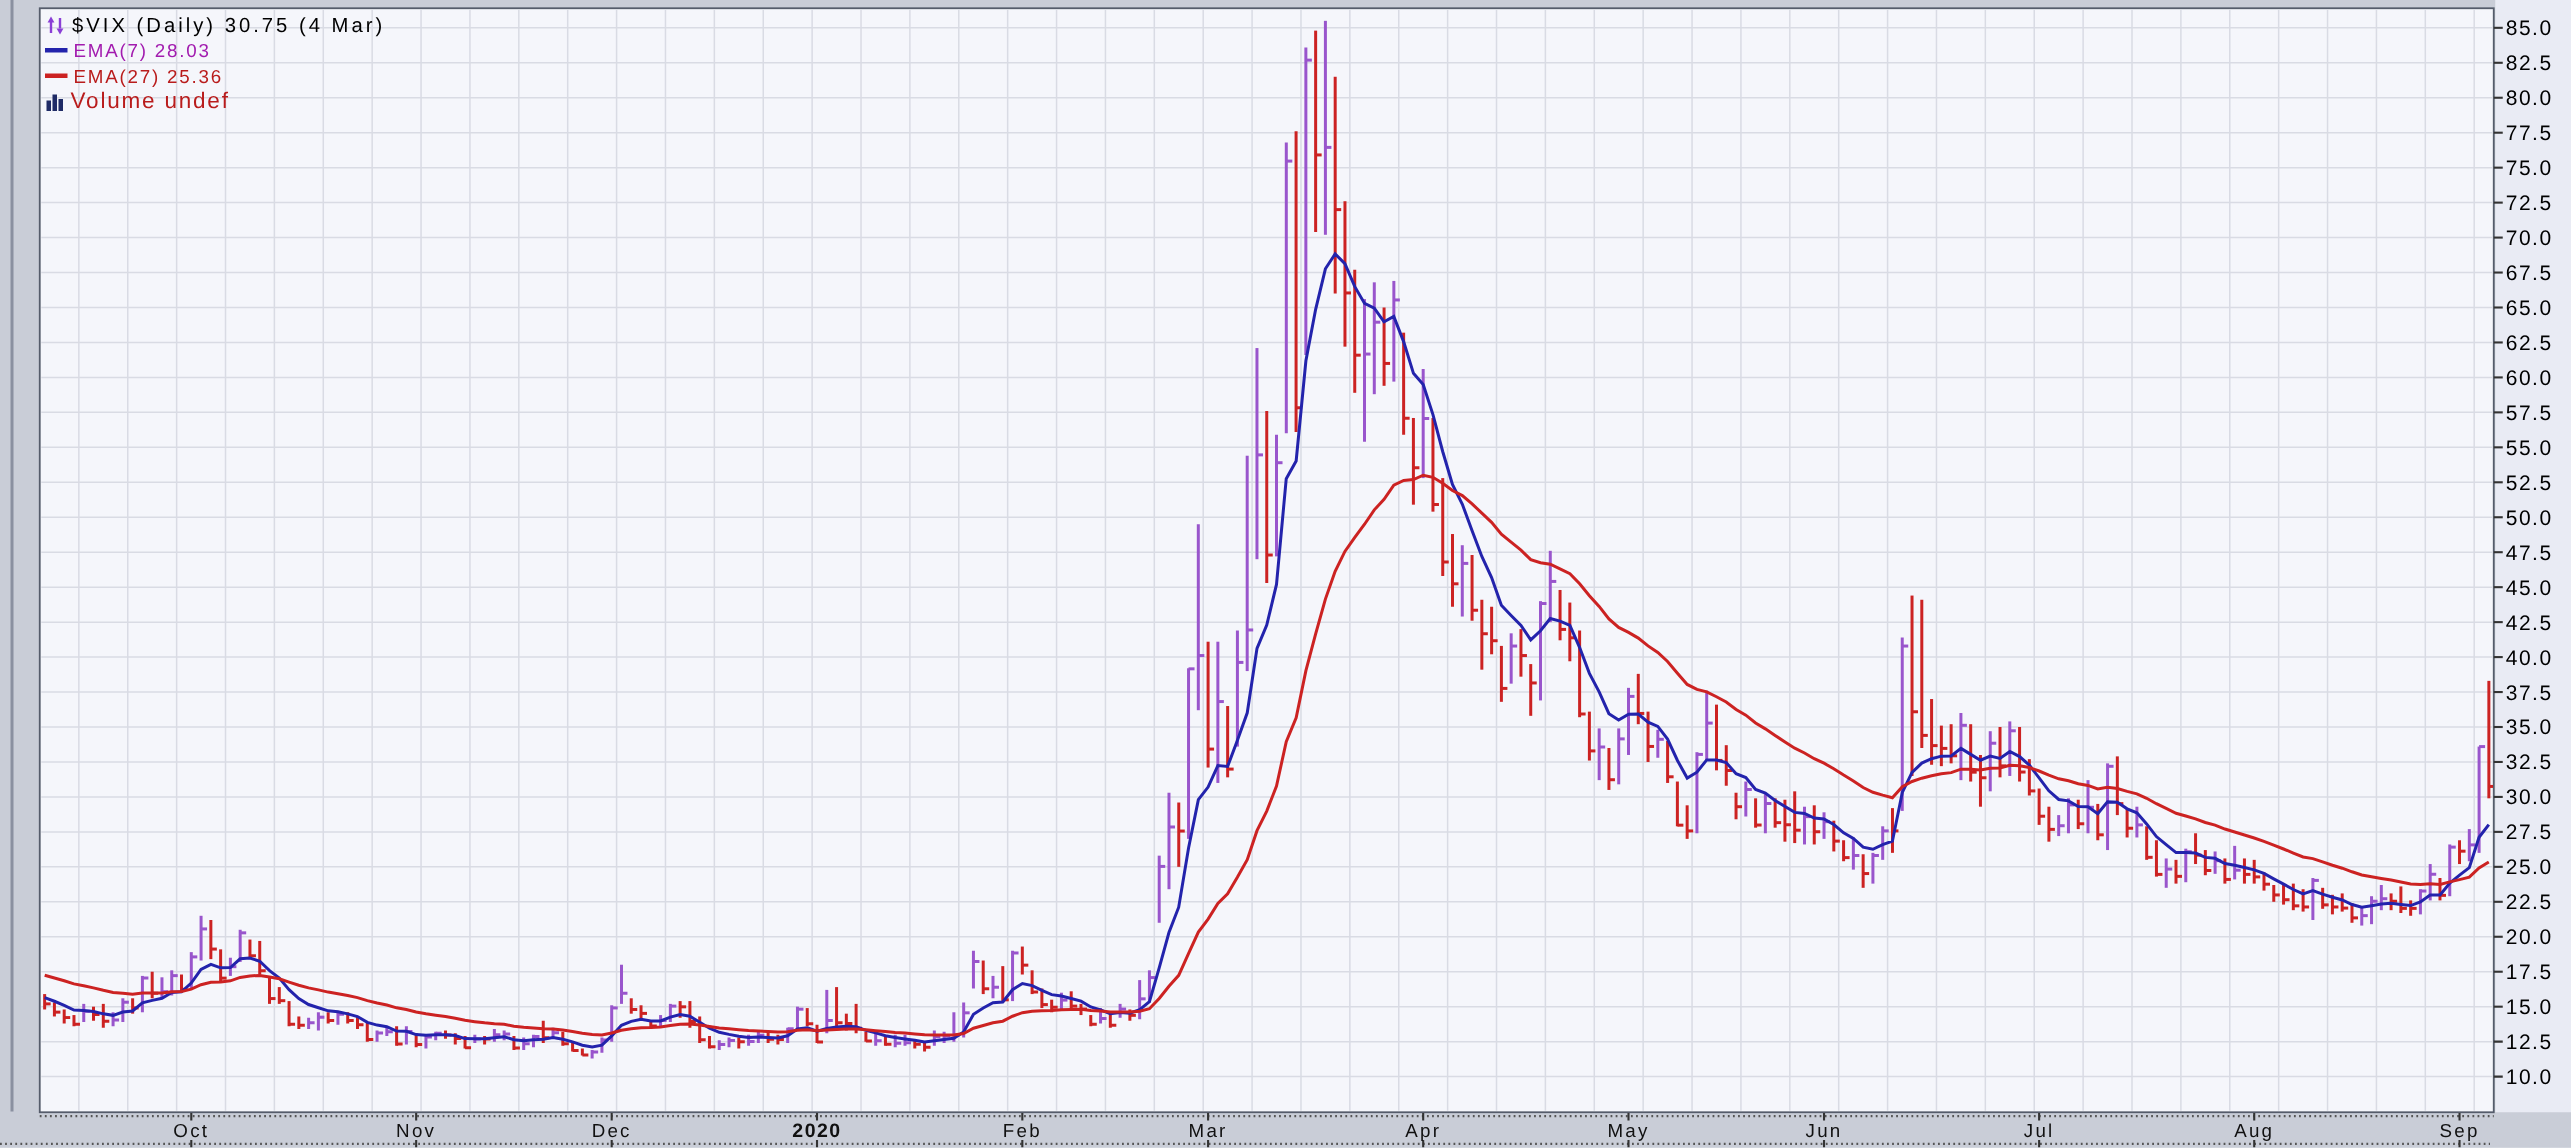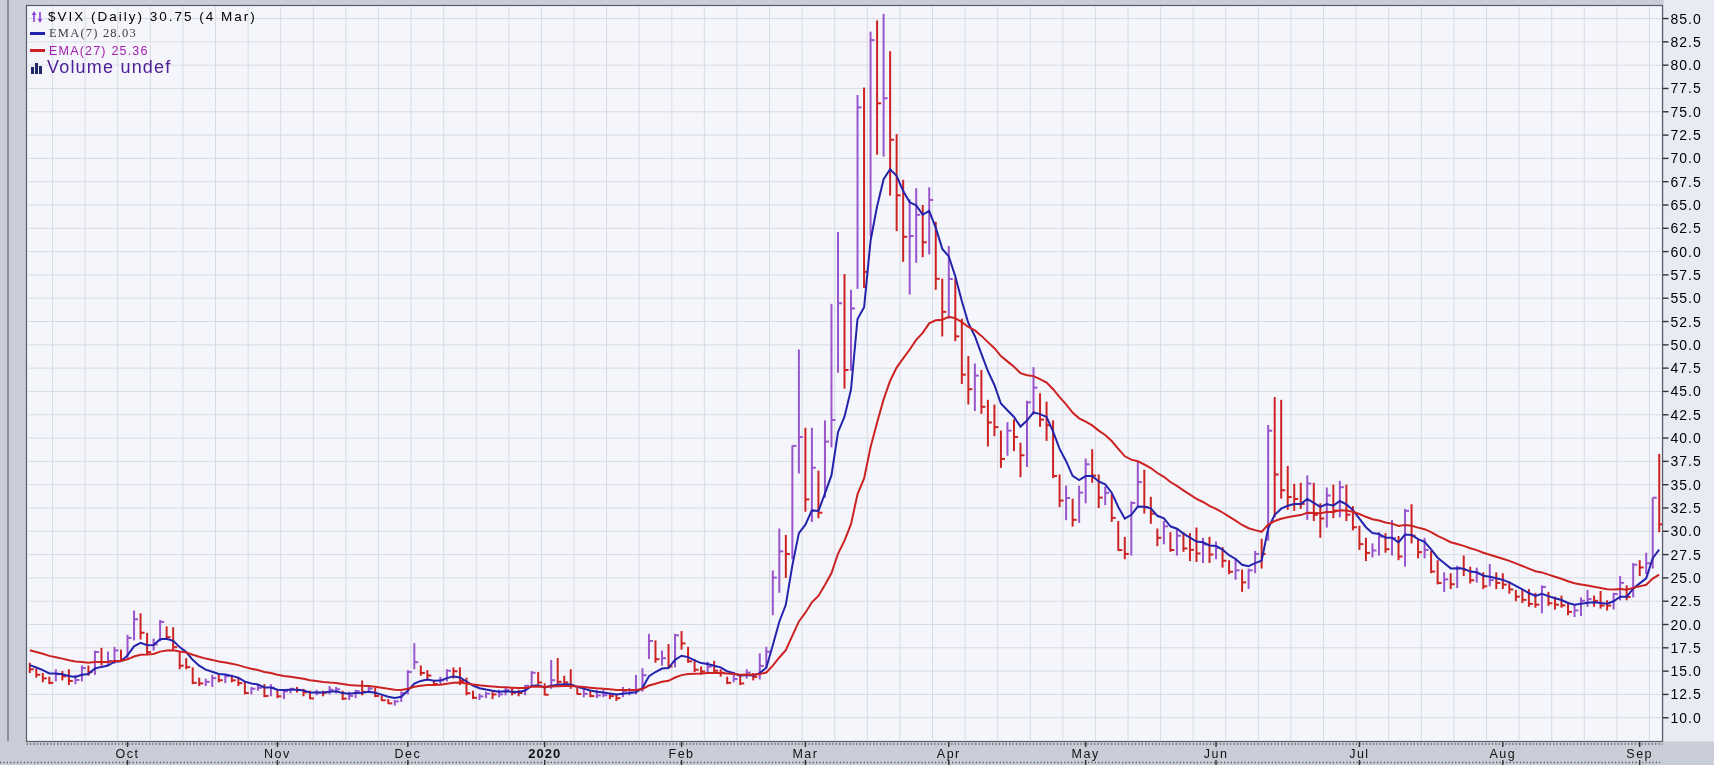--- a/index.html
+++ b/index.html
@@ -3,23 +3,23 @@
 <meta charset="utf-8">
 <style>
   html,body{margin:0;padding:0;width:1714px;height:765px;overflow:hidden;
     font-family:"Liberation Sans",sans-serif;background:#C9CDD7;}
   #stage{position:relative;width:1714px;height:765px;}
   #chart-svg{position:absolute;left:0;top:0;}
   .legend{position:absolute;left:30px;top:8px;z-index:5;}
   .legend-row{display:flex;align-items:center;height:17px;white-space:nowrap;}
   .legend-title-text{font-size:13.5px;letter-spacing:2px;color:#000;margin-left:4px;}
   .legend-ema-text{font-size:12.5px;letter-spacing:1.2px;margin-left:4px;}
-  .ema7{color:#404040;font-family:Liberation Serif, serif;}
-  .ema27{color:#a21caf;}
-  .vol-text{color:#4c1d95;font-size:18px;letter-spacing:1.2px;margin-left:4px;}
+  .ema7{color:#a21caf;}
+  .ema27{color:#b91c1c;}
+  .vol-text{color:#b91c1c;font-size:15px;letter-spacing:1.2px;margin-left:4px;}
   .dash{display:inline-block;width:15px;height:3px;}
   .dash.blue{background:#2323AC;}
   .dash.red{background:#CC2222;}
 </style>
 </head>
 <body>
 
 <div id="stage">
 
   <svg id="chart-svg" width="1714" height="765">

